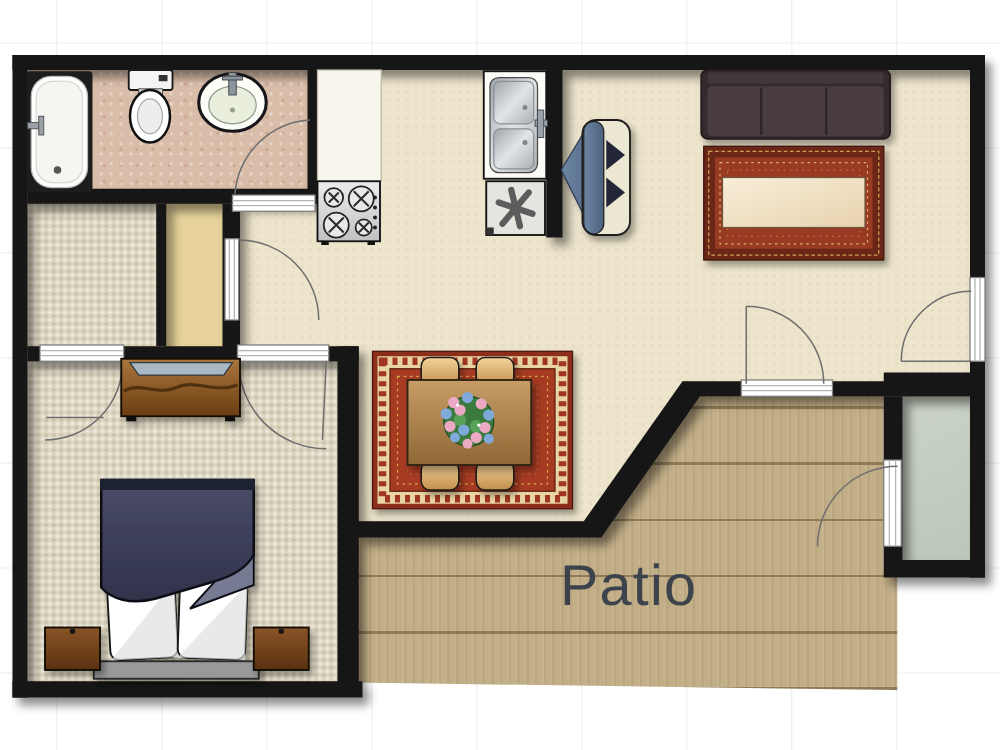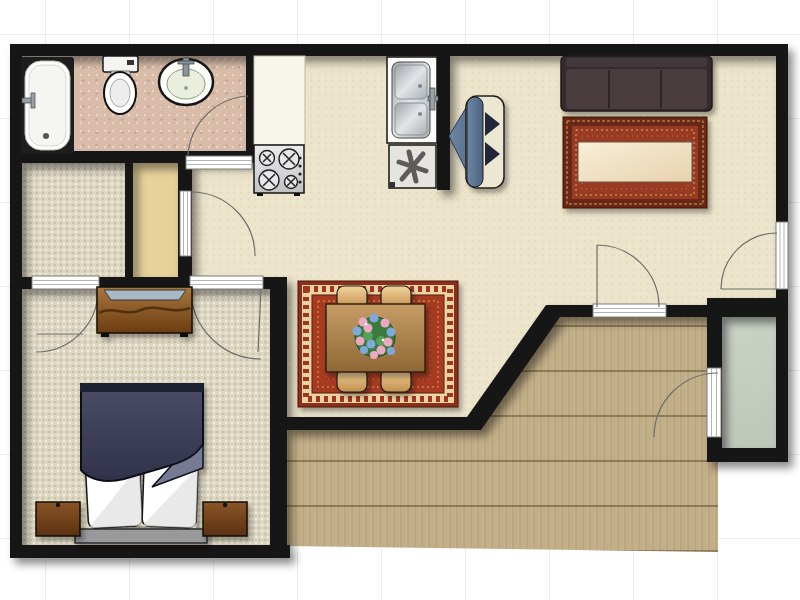--- a/index.html
+++ b/index.html
@@ -338,13 +338,14 @@
     </g>
 
     <g filter="url(#fs)">
       <rect x="36" y="502" width="44" height="34" fill="url(#nstandg)" stroke="#120b04" stroke-width="1.5"></rect>
       <circle cx="58" cy="505" r="2.2" fill="#161616"></circle>
       <rect x="203" y="502" width="44" height="34" fill="url(#nstandg)" stroke="#120b04" stroke-width="1.5"></rect>
       <circle cx="225" cy="505" r="2.2" fill="#161616"></circle>
     </g>
   </svg>
 
+  <div class="patio-label">Patio</div>
 </div>
 
 </body></html>

